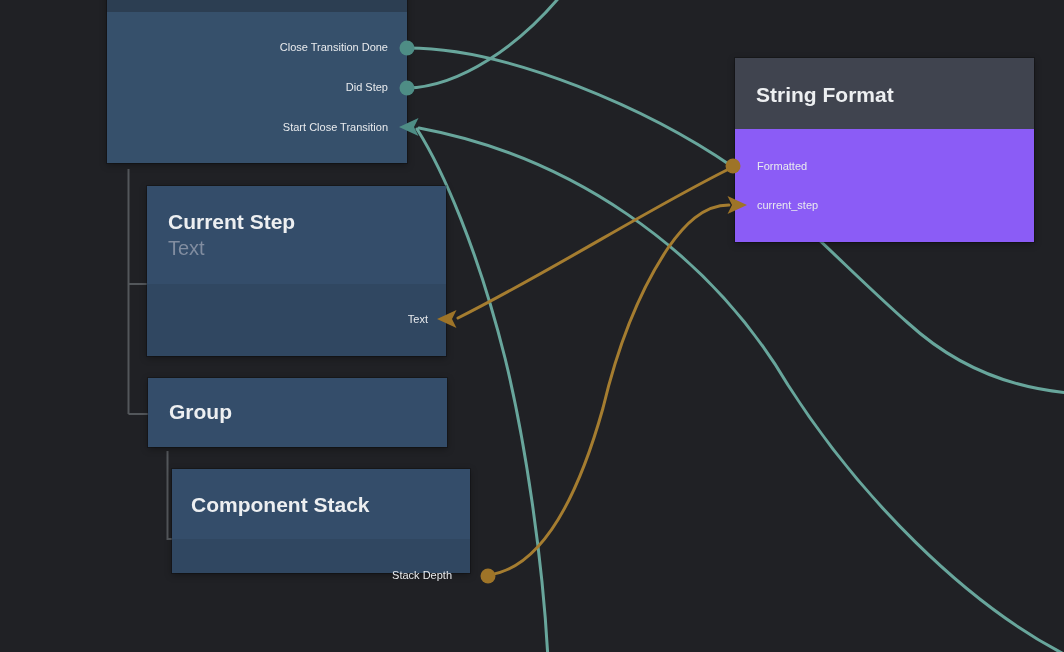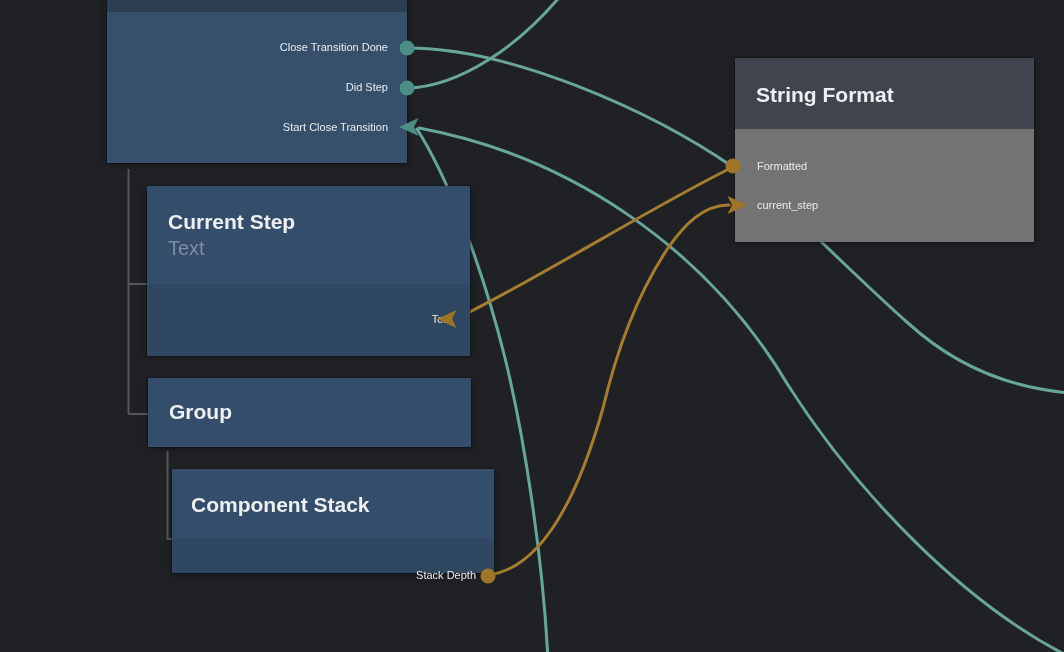--- a/index.html
+++ b/index.html
@@ -29,26 +29,26 @@
     position:absolute;left:21px;height:26px;line-height:26px;
     font-size:20px;font-weight:400;color:#818da0;white-space:nowrap;
   }
   .plabel{
     position:absolute;height:24px;line-height:24px;
     font-size:11px;color:#e9ebee;white-space:nowrap;
   }
   .plabel.r{right:19px;text-align:right;}
   .plabel.l{left:22px;}
   
-  .blue{background:#304761;padding-left:24px;}
+  .blue{background:#304761;}
   .blue .hdr{background:#344d6a;}
   .blue.solid{background:#344d6a;text-decoration:underline;}
   .topnode{background:#36506b;}
   .topnode .hdr{background:#2c3e52;}
-  .gray{background:#737373;}
+  .gray{background:#8b5cf6;}
   .gray .hdr{background:#40444f;}
 </style>
 </head>
 <body>
 
 <div class="canvas">
 
   <svg class="layer wires" viewBox="0 0 1064 652">
 
     <path class="tree" stroke="#53575b" d="M128.5,169 L128.5,414 M128.5,284 L147,284 M128.5,414 L148,414"></path>

